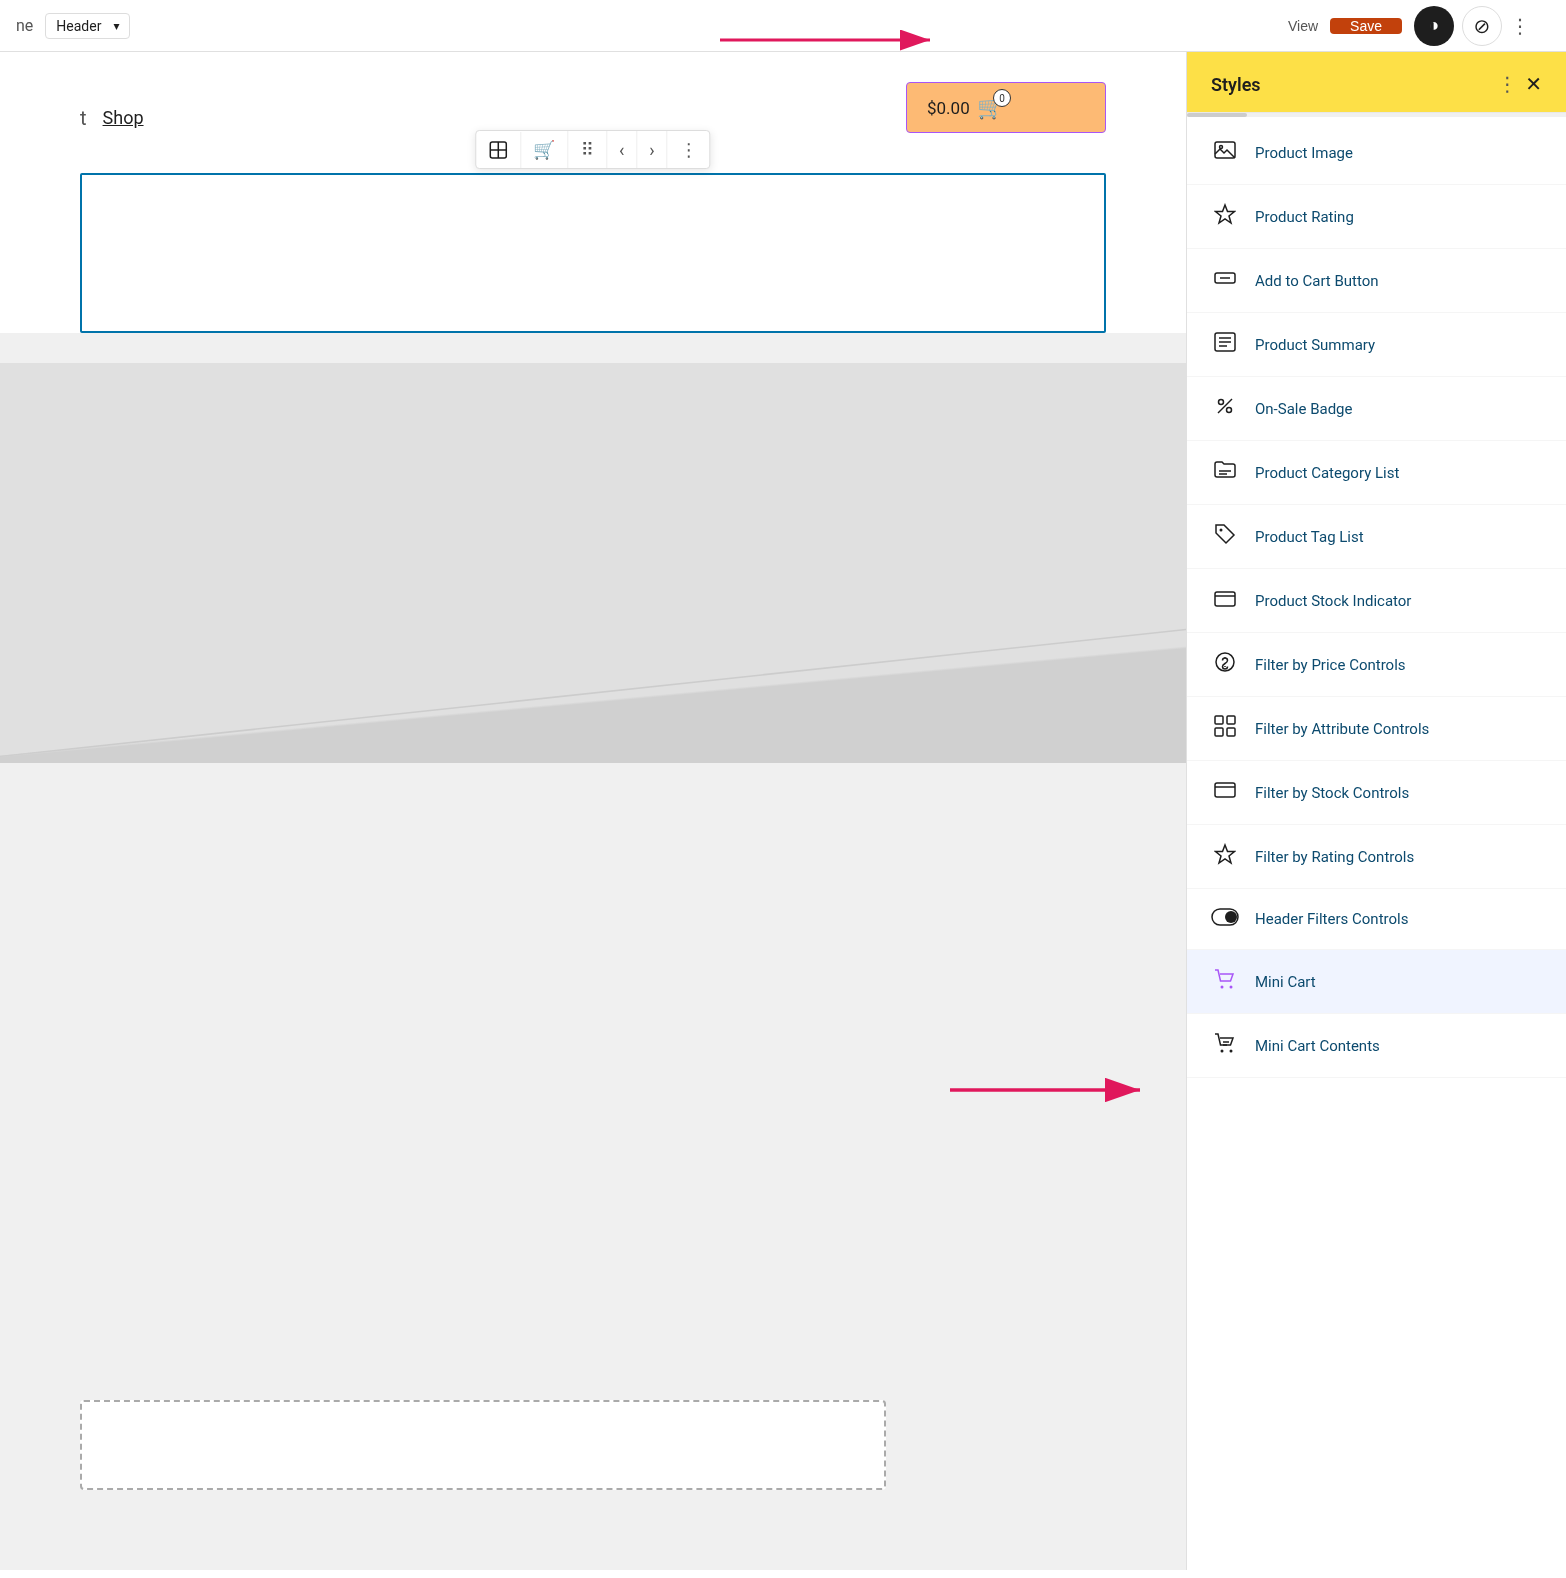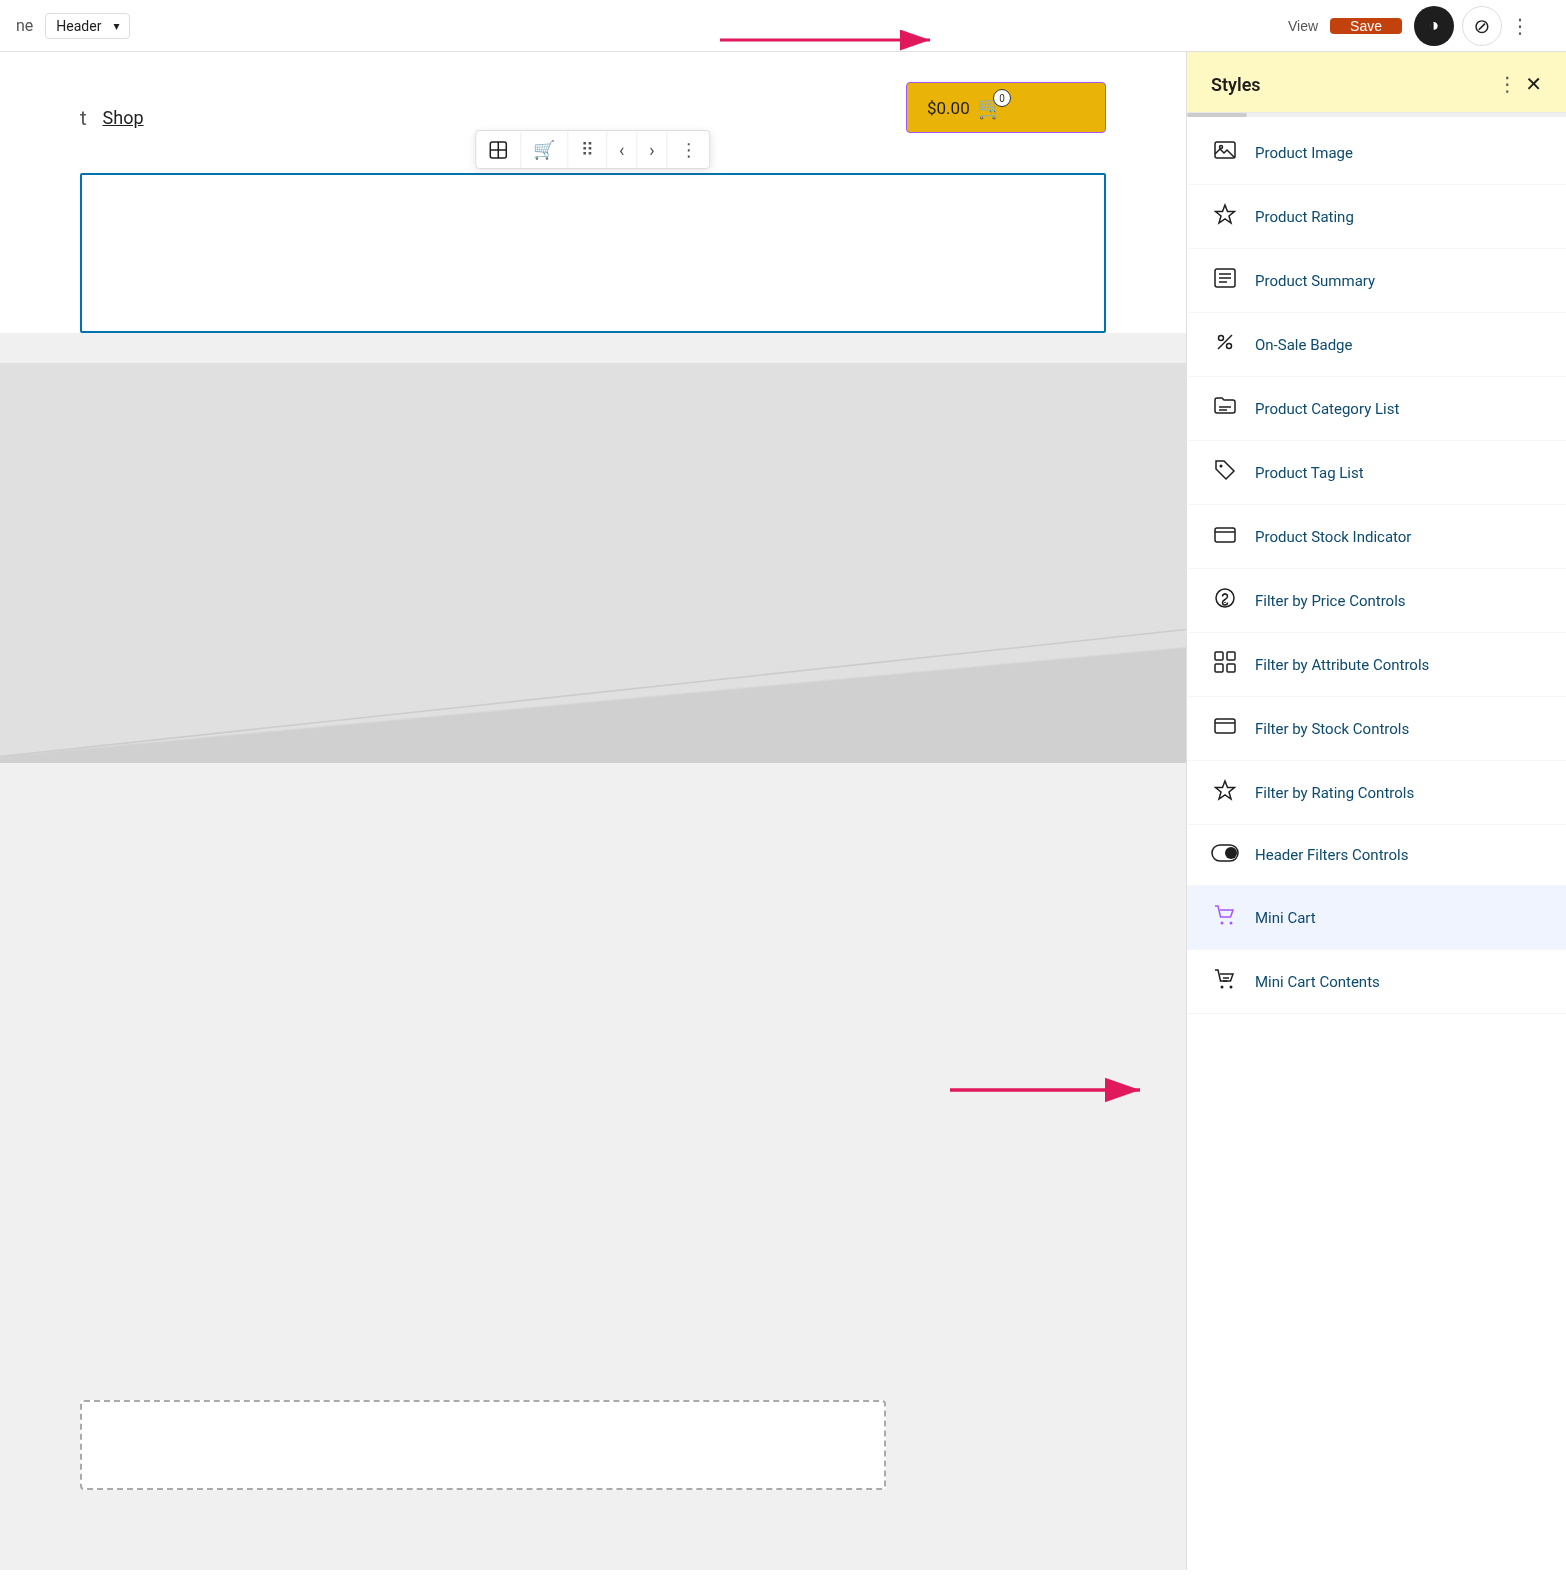--- a/index.html
+++ b/index.html
@@ -123,21 +123,21 @@
     .cart-btn {
       border: 1px solid #a855f7;
       border-radius: 4px;
       padding: 12px 20px;
       display: flex;
       align-items: center;
       gap: 8px;
       font-size: 18px;
       color: #1e1e1e;
       cursor: pointer;
-      background: #eab308;
+      background: #fdba74;
       width: 200px;
       margin-left: auto;
       margin-bottom: 20px;
     }
 
     
     .selected-block {
       border: 2px solid #0073aa;
       border-radius: 2px;
       padding: 20px;
@@ -203,21 +203,21 @@
     }
 
     .sidebar-header {
       display: flex;
       align-items: center;
       justify-content: space-between;
       padding: 20px 24px 16px;
       border-bottom: 1px solid #e8e8e8;
       position: sticky;
       top: 0;
-      background: #fef9c3;
+      background: #fde047;
       z-index: 5;
     }
     .sidebar-title {
       font-size: 18px;
       font-weight: 600;
       color: #1e1e1e;
     }
     .sidebar-header-actions {
       display: flex;
       align-items: center;
@@ -408,20 +408,29 @@
 
       <div class="sidebar-item">
         <span class="sidebar-item-icon">
           <svg width="22" height="22" viewBox="0 0 22 22" fill="none" stroke="#1e1e1e" stroke-width="1.5">
             <polygon points="11,2 13.5,8.5 20.5,8.5 15,13 17,20 11,16 5,20 7,13 1.5,8.5 8.5,8.5"></polygon>
           </svg>
         </span>
         <span class="sidebar-item-label">Product Rating</span>
       </div>
 
+      <div class="sidebar-item">
+        <span class="sidebar-item-icon">
+          <svg width="22" height="22" viewBox="0 0 22 22" fill="none" stroke="#1e1e1e" stroke-width="1.5">
+            <rect x="1" y="6" width="20" height="10" rx="2"></rect>
+            <line x1="6" y1="11" x2="16" y2="11"></line>
+          </svg>
+        </span>
+        <span class="sidebar-item-label">Add to Cart Button</span>
+      </div>
 
       <div class="sidebar-item">
         <span class="sidebar-item-icon">
           <svg width="22" height="22" viewBox="0 0 22 22" fill="none" stroke="#1e1e1e" stroke-width="1.5">
             <rect x="1" y="2" width="20" height="18" rx="2"></rect>
             <line x1="5" y1="7" x2="17" y2="7"></line>
             <line x1="5" y1="11" x2="17" y2="11"></line>
             <line x1="5" y1="15" x2="13" y2="15"></line>
           </svg>
         </span>

